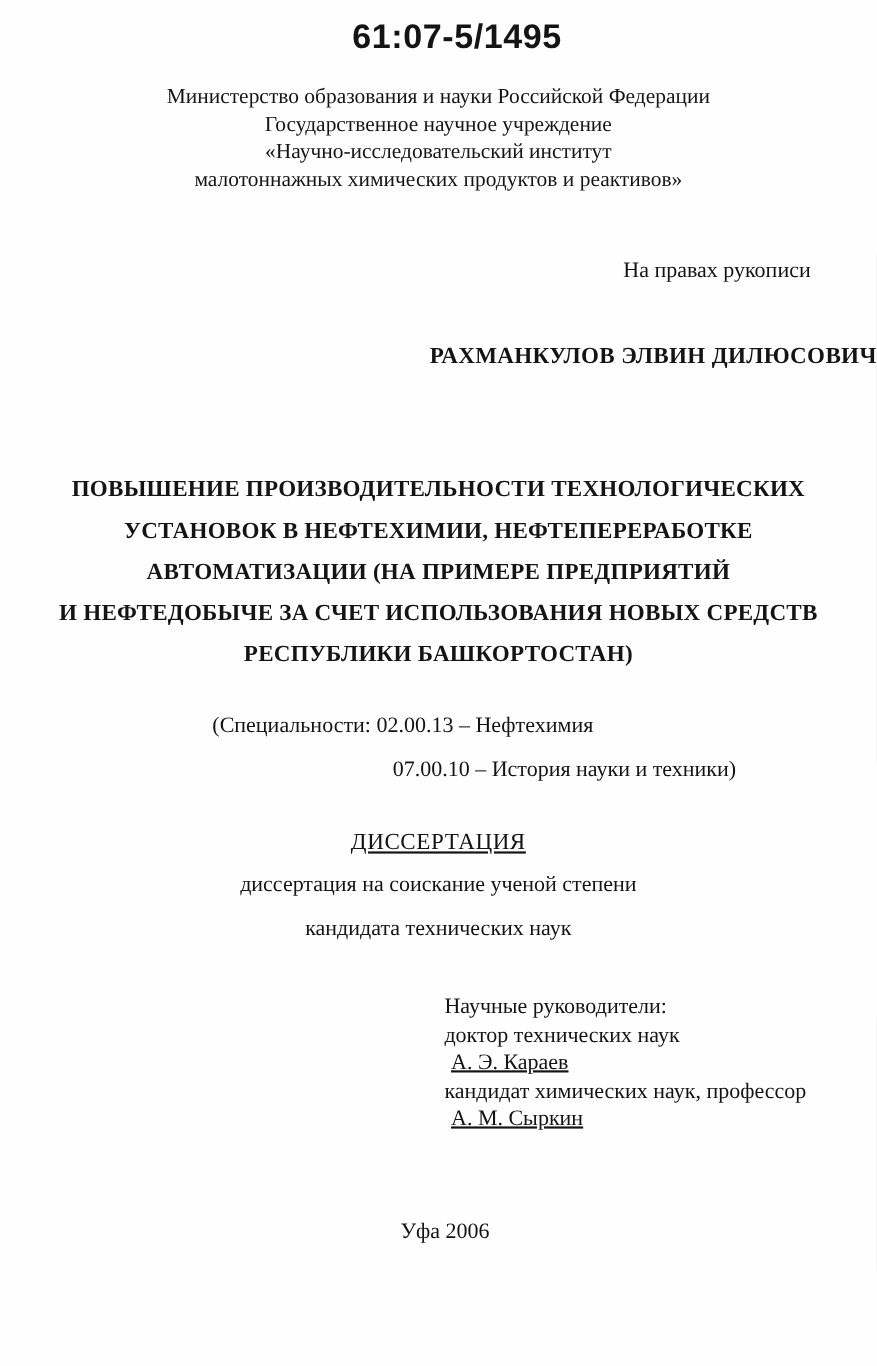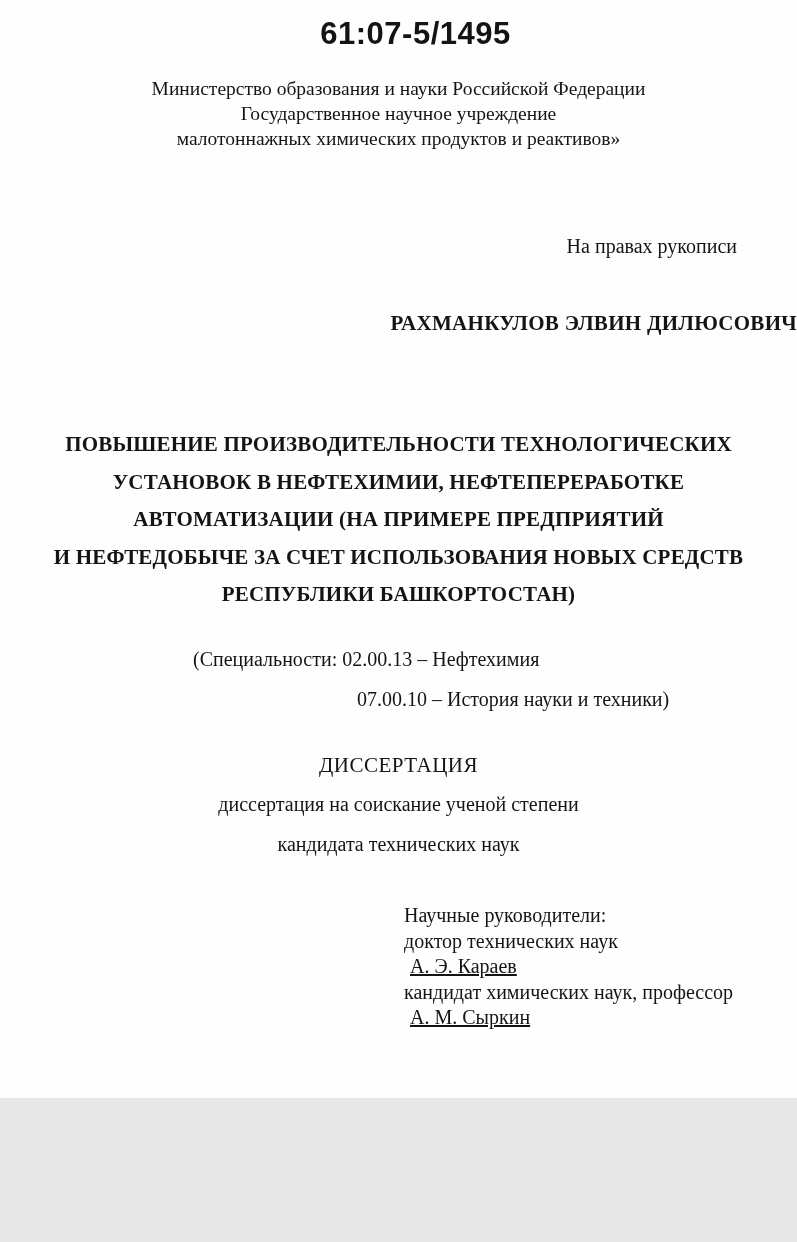--- a/index.html
+++ b/index.html
@@ -3,21 +3,21 @@
 <meta charset="utf-8">
 <style>
   html, body {
     margin: 0;
     padding: 0;
     background: #e8e8e8;
   }
   .page {
     position: relative;
     width: 797px;
-    height: 1098px;
+    height: 1242px;
     margin: 0 auto;
     background: #fefefe;
     color: #141414;
     font-family: "Liberation Serif", "DejaVu Serif", serif;
     overflow: hidden;
   }
   .abs { position: absolute; }
 
   
   .stamp-code {
@@ -86,20 +86,21 @@
   }
 
   
   .thesis-heading {
     top: 753px;
     left: 0;
     width: 100%;
     text-align: center;
     font-size: 21px;
     letter-spacing: 0.5px;
+    text-decoration: underline;
   }
   .thesis-line1 {
     top: 793px;
     left: 0;
     width: 100%;
     text-align: center;
     font-size: 20px;
   }
   .thesis-line2 {
     top: 833px;
@@ -134,20 +135,21 @@
 </head>
 <body>
 
 <div class="page">
 
   <div class="abs stamp-code">61:07-5/1495</div>
 
   <div class="abs institution">
     <div>Министерство образования и науки Российской Федерации</div>
     <div>Государственное научное учреждение</div>
+    <div>«Научно-исследовательский институт</div>
     <div>малотоннажных химических продуктов и реактивов»</div>
   </div>
 
   <div class="abs manuscript-note">На правах рукописи</div>
 
   <div class="abs author-name">РАХМАНКУЛОВ ЭЛВИН ДИЛЮСОВИЧ</div>
 
   <div class="abs diss-title">
     <div>ПОВЫШЕНИЕ ПРОИЗВОДИТЕЛЬНОСТИ ТЕХНОЛОГИЧЕСКИХ</div>
     <div>УСТАНОВОК В НЕФТЕХИМИИ, НЕФТЕПЕРЕРАБОТКЕ</div>

